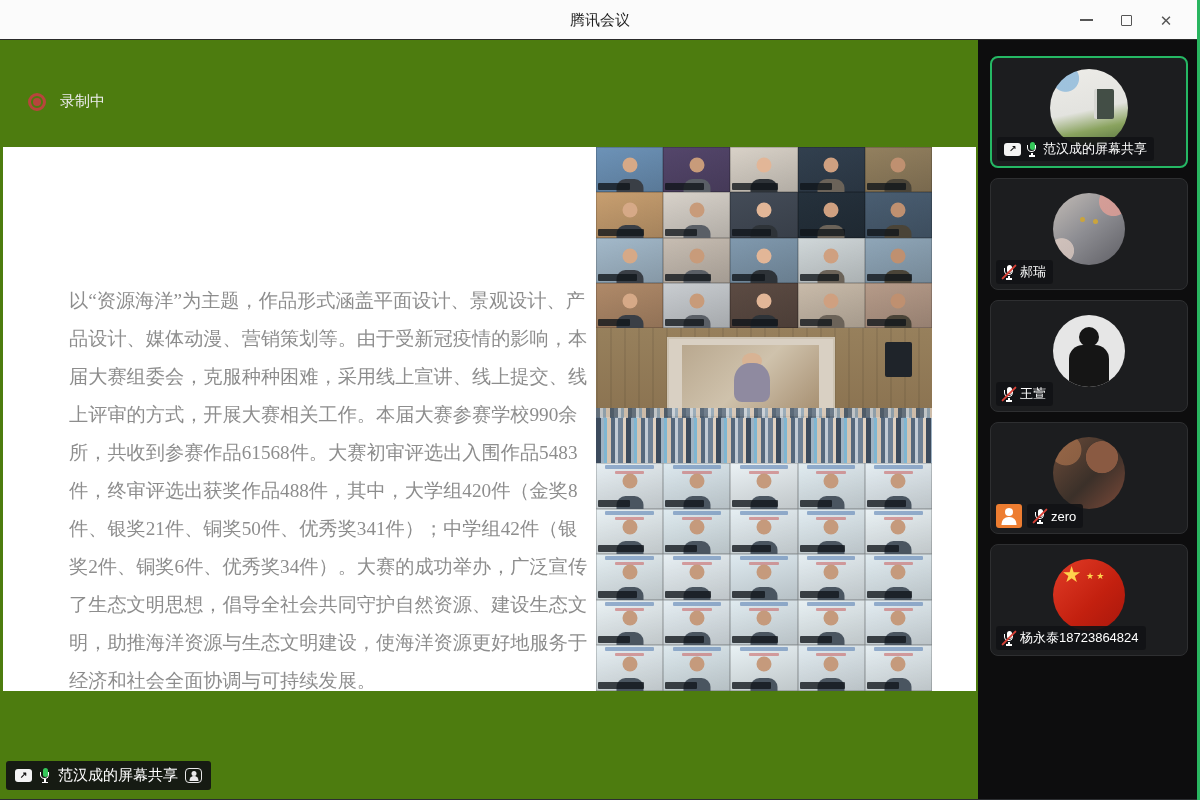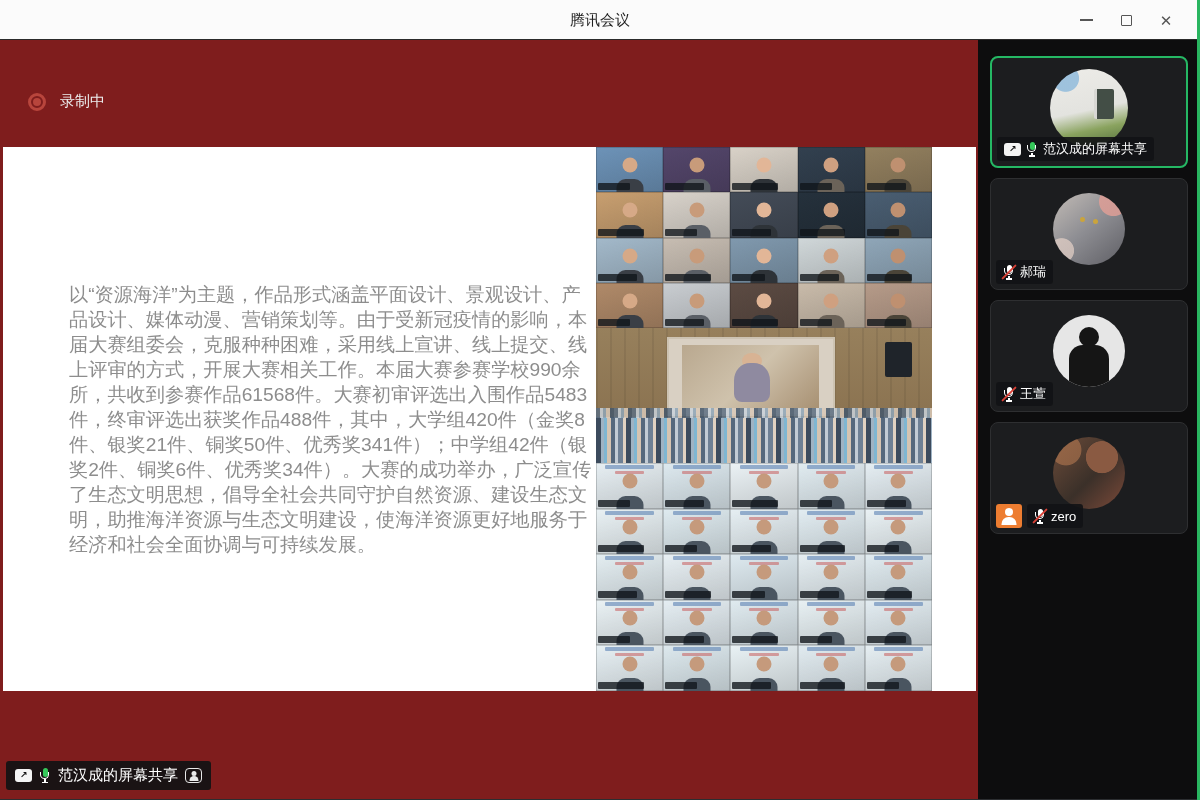--- a/index.html
+++ b/index.html
@@ -19,41 +19,41 @@
   .win-controls { position:absolute; right:14px; top:0; height:40px;
     display:flex; align-items:center; }
   .win-btn { width:40px; height:40px; display:flex; align-items:center;
     justify-content:center; cursor:default; }
   .glyph-min { width:13px; height:2px; background:#555; }
   .glyph-max { width:11px; height:11px; border:1.5px solid #555; border-radius:1px; }
   .glyph-close { font-size:15px; color:#555; line-height:1; }
 
   
   .main { position:relative; display:flex; height:759px; }
-  .stage { position:relative; flex:1 1 auto; background:#7f1d1d; overflow:hidden; }
+  .stage { position:relative; flex:1 1 auto; background:#4d7c0f; overflow:hidden;font-family:Liberation Serif, serif; }
   .sidebar { position:relative; width:222px; background:#0d0d0e;
     padding-top:16px; display:flex; flex-direction:column; align-items:center; }
 
   
   .recording { position:absolute; left:28px; top:52px; display:flex;
     align-items:center; gap:14px; z-index:5; }
   .rec-dot { width:18px; height:18px; border-radius:50%; border:3px solid #b8453c;
     display:flex; align-items:center; justify-content:center; }
   .rec-dot::after { content:""; width:8px; height:8px; border-radius:50%;
     background:#b8453c; }
   .rec-text { color:#ececec; font-size:15px; }
 
   
   .share-surface { position:absolute; left:3px; top:107px; width:973px;
     height:544px; background:#ffffff; display:flex; overflow:hidden; }
   .slide { position:relative; width:593px; height:100%; }
   .slide-title { position:absolute; left:70px; top:68px; width:505px;
     font-size:25px; font-weight:bold; color:#4c61a8; letter-spacing:0.5px; }
   .slide-body { position:absolute; left:66px; top:135px; width:524px;
-    font-size:19.2px; line-height:25px; color:#8d8d8d; text-align:left; }
+    font-size:19.2px; line-height:38px; color:#8d8d8d; text-align:left; }
 
   
   .mosaic { position:relative; width:336px; height:100%; margin-right:44px;
     display:flex; flex-direction:column; background:#111; }
   .mgrid { display:grid; grid-template-columns:repeat(5,1fr); }
   .mgrid-top { height:181px; grid-auto-rows:1fr; }
   .mgrid-bottom { height:228px; grid-auto-rows:45.6px; overflow:hidden; }
   .mcell { position:relative; overflow:hidden;
     box-shadow:inset 0 0 0 0.5px rgba(0,0,0,.35); }
   .mface { position:absolute; left:50%; top:40%; transform:translate(-50%,-50%);
@@ -578,17 +578,29 @@
           <span class="mic muted">
               <span class="cap"></span>
               <span class="bowl"></span>
               <span class="stem"></span>
               <span class="base"></span>
             </span>
           <span class="nm">zero</span>
         </div>
       </div>
 
+      <div class="tile">
+        <div class="av av-flag"></div>
+        <div class="chip">
+          <span class="mic muted">
+              <span class="cap"></span>
+              <span class="bowl"></span>
+              <span class="stem"></span>
+              <span class="base"></span>
+            </span>
+          <span class="nm">杨永泰18723864824</span>
+        </div>
+      </div>
 
 
     </div>
   </div>
 </div>
 
 </body></html>

